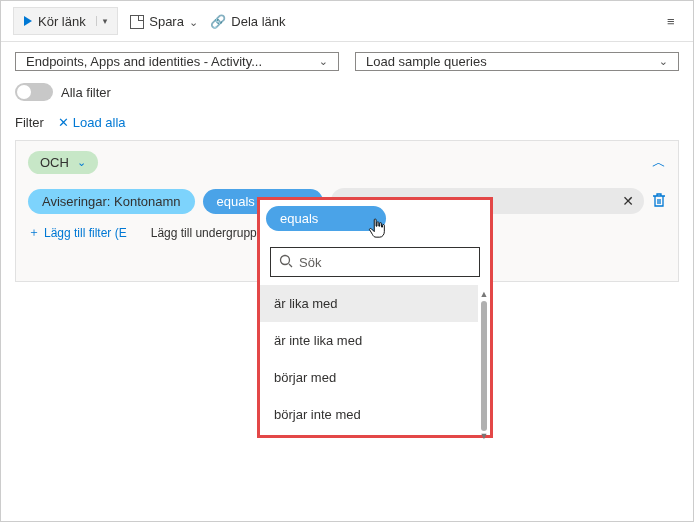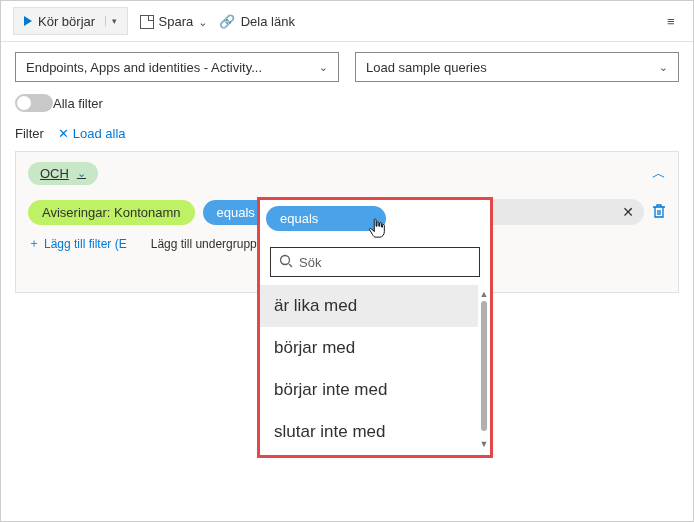--- a/index.html
+++ b/index.html
@@ -77,32 +77,33 @@
     color: #555;
   }
   .dropdown-row {
     display: flex;
     gap: 16px;
     padding: 10px 14px;
   }
   .dd {
     flex: 1;
     border: 1px solid #8a8886;
-    height: 30px;
+    height: 19px;
     display: flex;
     align-items: center;
     justify-content: space-between;
     padding: 0 10px;
     color: #323130;
     background: #fff;
   }
   .chev { font-size: 11px; color: #555; }
   .filter-toggle-row {
     display: flex;
     align-items: center;
+    gap: 8px;
     padding: 2px 14px 8px;
   }
   .toggle {
     width: 38px; height: 18px;
     border-radius: 9px;
     background: #c8c8c8;
     position: relative;
   }
   .toggle::after {
     content: '';
@@ -132,39 +133,38 @@
     justify-content: space-between;
   }
   .och-pill {
     background: #c7e7c7;
     border-radius: 14px;
     padding: 4px 12px;
     display: flex;
     align-items: center;
     gap: 8px;
     font-size: 13px;
-    text-decoration: underline;
   }
   .collapse-chev {
     color: #0078d4;
     font-size: 14px;
     margin-left: 12px;
   }
   .cond-row {
     display: flex;
     align-items: center;
     gap: 8px;
     margin-top: 14px;
   }
   .pill {
     border-radius: 14px;
     padding: 5px 14px;
     font-size: 13px;
   }
-  .pill-field { background: #bef264; }
+  .pill-field { background: #7dd3fc; }
   .pill-op {
     background: #4aa3e8;
     color: #fff;
     min-width: 120px;
     position: relative;
   }
   .pill-value {
     background: #e8e8e8;
     flex: 1;
     color: #605e5c;
@@ -217,21 +217,21 @@
     gap: 6px;
     padding: 0 8px;
     color: #605e5c;
   }
   .opt-list {
     position: relative;
     padding-right: 12px;
   }
   .opt {
     padding: 11px 14px;
-    font-size: 17px;
+    font-size: 13px;
     border-top: 0;
   }
   .opt.sel { background: #ececec; }
   .scroll-track {
     position: absolute;
     right: 2px;
     top: 4px;
     bottom: 4px;
     width: 8px;
     display: flex;
@@ -250,21 +250,21 @@
     font-size: 9px;
     color: #777;
   }
 </style>
 </head>
 <body>
 
 <div class="toolbar">
   <div class="run-btn">
     <span class="play-icon"></span>
-    <span>Kör börjar</span>
+    <span>Kör länk</span>
     <span class="split-arrow">▾</span>
   </div>
   <div class="tb-item">
     <span class="save-icon"></span>
     <span>Spara</span>
     <span class="chev">⌄</span>
   </div>
   <div class="tb-item">
     <span>🔗</span>
     <span>Dela länk</span>
@@ -344,23 +344,23 @@
     <span>
       <svg width="14" height="14" viewBox="0 0 14 14" fill="none" stroke="#605e5c" stroke-width="1.3">
         <circle cx="6" cy="6" r="4.5"></circle>
           <path d="M10 10l3 3"></path>
       </svg>
     </span>
     <span>Sök</span>
   </div>
   <div class="opt-list">
     <div class="opt sel">är lika med</div>
+    <div class="opt">är inte lika med</div>
     <div class="opt">börjar med</div>
     <div class="opt">börjar inte med</div>
-    <div class="opt">slutar inte med</div>
     <div class="scroll-track">
       <span class="scroll-arrow">▲</span>
       <div class="scroll-thumb"></div>
       <div style="flex:1"></div>
       <span class="scroll-arrow">▼</span>
     </div>
   </div>
 </div>
 
 <div class="cursor">

